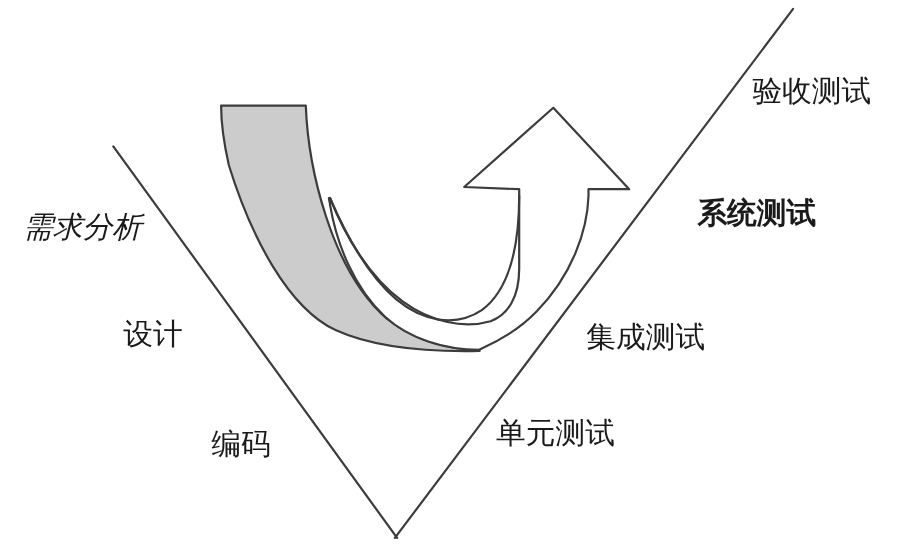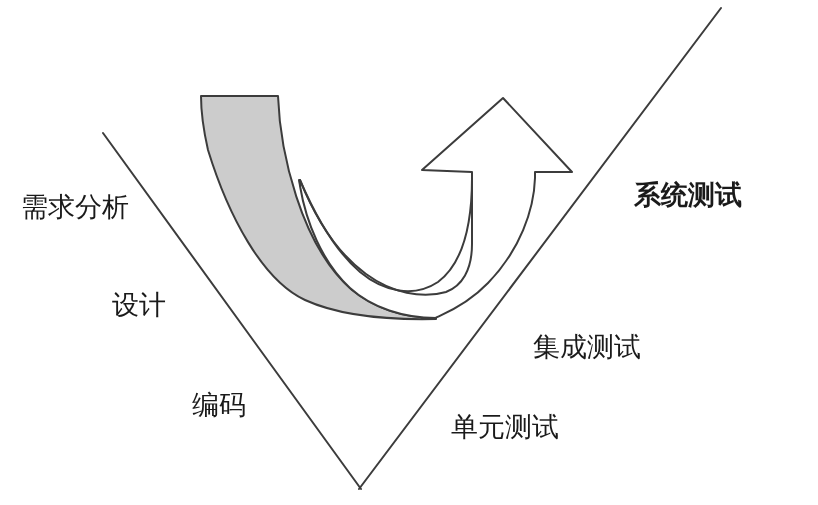--- a/index.html
+++ b/index.html
@@ -28,25 +28,25 @@
     color: #1a1a1a;
     font-family: "DejaVu Sans", "Liberation Sans", sans-serif;
     font-size: 27px;
     line-height: 30px;
     letter-spacing: 0px;
   }
   .label.bold {
     font-weight: bold;
     margin-left: 28px;
   }
-  .lbl-requirements { left: 21px;  top: 192px; }
+  .lbl-requirements { left: 21px;  top: 192px; font-style: italic; }
   .lbl-design       { left: 112px; top: 292px; font-family: Liberation Mono, monospace; }
   .lbl-coding       { left: 192px; top: 390px; }
-  .lbl-unit         { left: 451px; top: 412px; text-align: center; }
-  .lbl-integration  { left: 533px; top: 292px; margin-top: 40px; }
+  .lbl-unit         { left: 451px; top: 380px; text-align: center; }
+  .lbl-integration  { left: 533px; top: 292px; }
   .lbl-system       { left: 606px; top: 180px; }
   .lbl-acceptance   { left: 684px; top: 69px;  }
 </style>
 </head>
 <body>
 
 <div id="canvas">
 
   <svg id="vdiagram" viewBox="0 0 818 505" xmlns="http://www.w3.org/2000/svg">
 
@@ -92,14 +92,15 @@
   <div class="label lbl-design">设计</div>
 
   <div class="label lbl-coding">编码</div>
 
   <div class="label lbl-unit">单元测试</div>
 
   <div class="label lbl-integration">集成测试</div>
 
   <div class="label lbl-system bold">系统测试</div>
 
+  <div class="label lbl-acceptance">验收测试</div>
 
 </div>
 
 </body></html>

